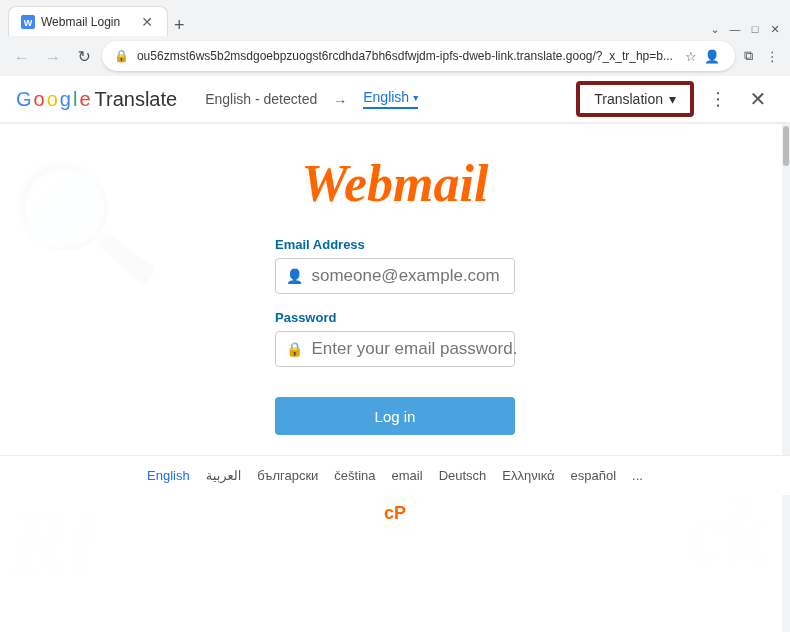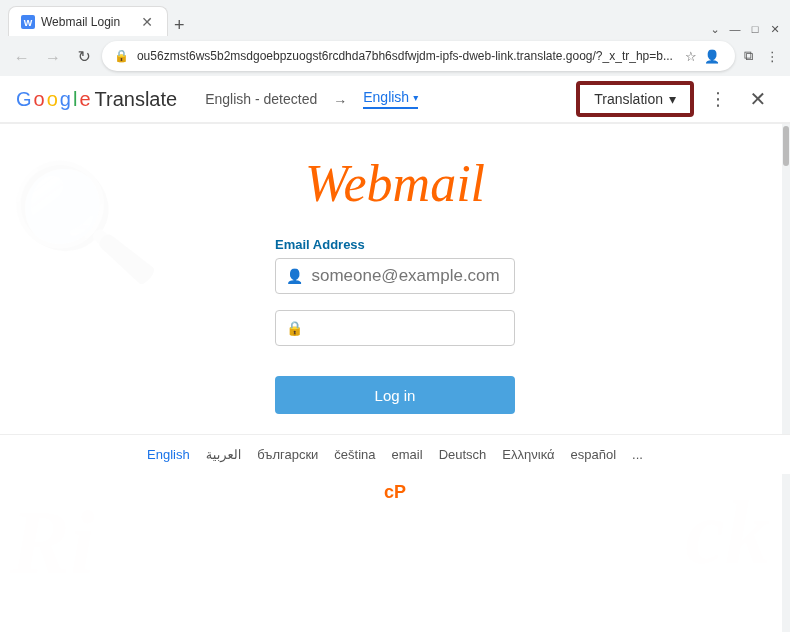--- a/index.html
+++ b/index.html
@@ -75,21 +75,21 @@
 
     
     .bg-watermarks { position: absolute; top: 0; left: 0; width: 100%; height: 100%; pointer-events: none; opacity: 0.08; }
 
     
     .login-form-container {
       display: flex; flex-direction: column; align-items: center;
       padding: 30px 20px 20px; position: relative; z-index: 1;
     }
     .webmail-logo {
-      font-size: 52px; font-weight: normal; font-style: italic;
+      font-size: 52px; font-weight: bold; font-style: italic;
       color: #ff6600; margin-bottom: 24px;
       font-family: Georgia, serif;
     }
     .form-group { width: 240px; margin-bottom: 16px; }
     .form-label { font-size: 13px; color: #0369a1; margin-bottom: 6px; display: block; font-weight: 600; }
     .input-wrapper {
       display: flex; align-items: center;
       border: 1px solid #ccc; border-radius: 4px; background: white;
       padding: 0 10px; height: 36px;
     }
@@ -203,22 +203,24 @@
 
         <div class="form-group">
           <label class="form-label">Email Address</label>
           <div class="input-wrapper">
             <span class="input-icon">👤</span>
             <input class="form-input" type="email" value="" placeholder="someone@example.com" style="">
           </div>
         </div>
 
         <div class="form-group">
+          <label class="form-label">Password</label>
           <div class="input-wrapper">
             <span class="input-icon">🔒</span>
+            <input class="form-input" type="password" placeholder="Enter your email password." style="">
           </div>
         </div>
 
         <button class="login-btn">Log in</button>
       </div>
 
       <div class="language-bar" id="language-bar">
           <span class="lang-item active">English</span>
           <span class="lang-item">العربية</span>
           <span class="lang-item">български</span>

